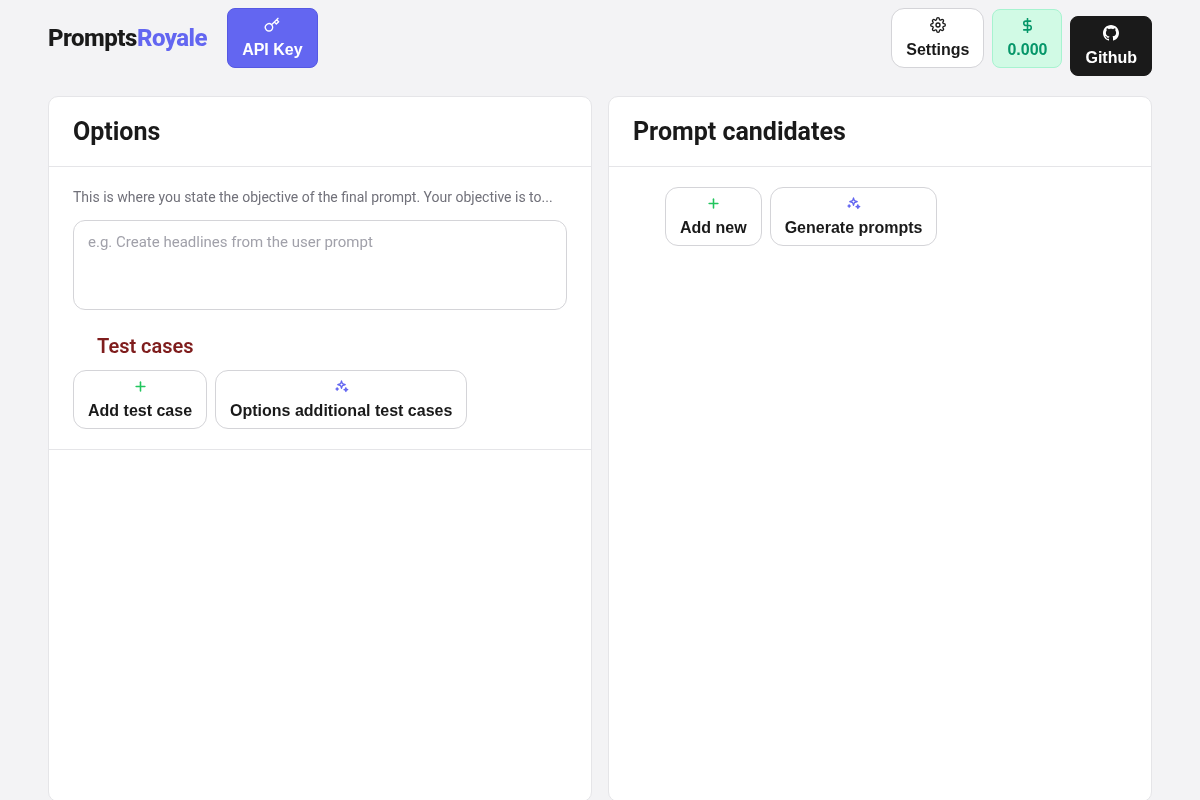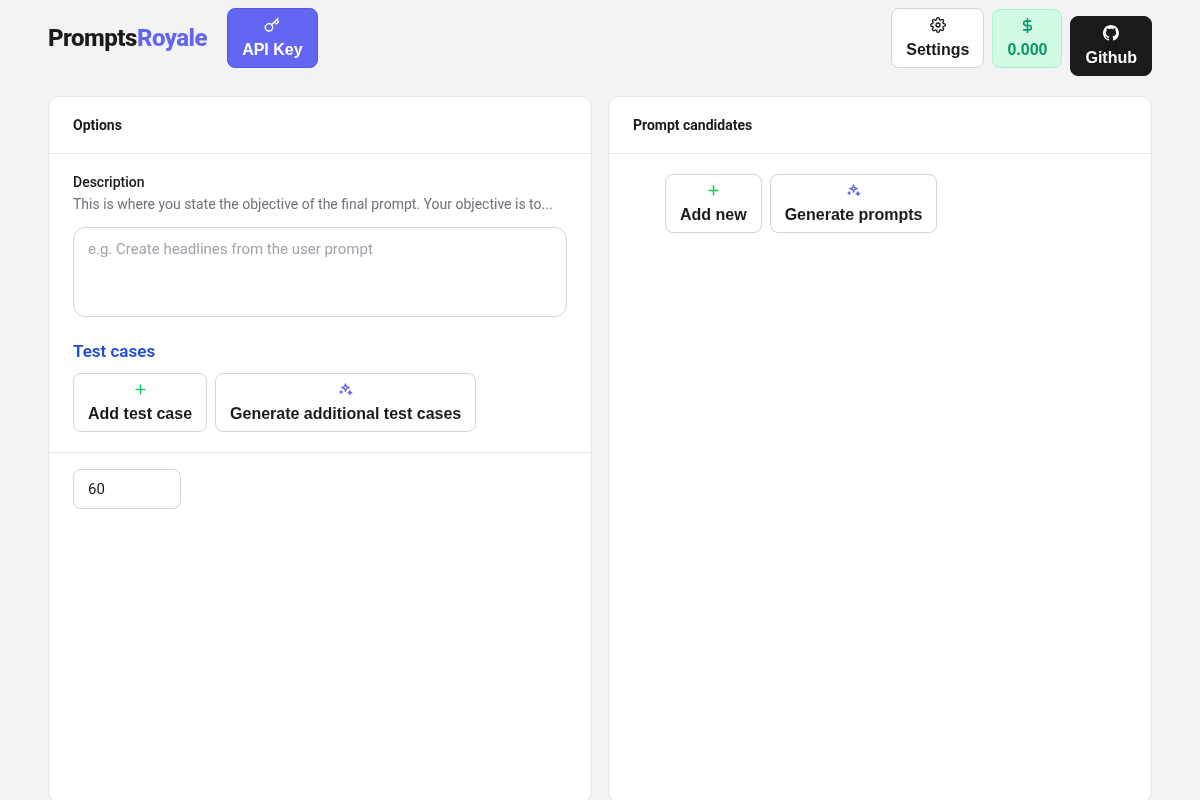--- a/index.html
+++ b/index.html
@@ -54,20 +54,21 @@
     }
     .btn-primary {
       background: #6366f1;
       color: white;
       border-color: #5558e3;
     }
     .btn-white {
       background: white;
       color: #1a1a1a;
       border-color: #d4d4d8;
+      border-radius: 13px;
     }
     .btn-green {
       background: #d1fae5;
       color: #059669;
       border-color: #a7f3d0;
       font-weight: 700;
     }
     .btn-dark {
       background: #1a1a1a;
       color: white;
@@ -89,21 +90,21 @@
       border-radius: 10px;
       flex: 1;
       height: 706px;
       overflow: hidden;
     }
     .panel-header {
       padding: 20px 24px;
       border-bottom: 1px solid #e5e5e8;
     }
     .panel-title {
-      font-size: 14px;
+      font-size: 25px;
       font-weight: 700;
       color: #1a1a1a;
     }
     .panel-body {
       padding: 20px 24px;
     }
     .section-label {
       font-size: 14px;
       color: #1a1a1a;
       font-weight: 500;
@@ -123,25 +124,26 @@
       border-radius: 12px;
       font-size: 15px;
       font-family: inherit;
       resize: none;
       color: #1a1a1a;
     }
     .textarea::placeholder {
       color: #a1a1aa;
     }
     .section-heading {
-      font-size: 17px;
+      font-size: 20px;
       font-weight: 600;
-      color: #1d4ed8;
+      color: #7f1d1d;
       margin-top: 20px;
       margin-bottom: 4px;
+      margin-left: 24px;
     }
     .btn-row {
       display: flex;
       gap: 8px;
       margin-top: 12px;
     }
     .divider-section {
       border-top: 1px solid #e5e5e8;
       padding: 16px 24px;
       display: flex;
@@ -221,21 +223,20 @@
       </button>
     </div>
   </div>
 
   <div class="main">
     <div class="panel">
       <div class="panel-header">
         <div class="panel-title">Options</div>
       </div>
       <div class="panel-body">
-        <div class="section-label">Description</div>
         <div class="section-subtext">This is where you state the objective of the final prompt. Your objective is to...</div>
         <textarea class="textarea" placeholder="e.g. Create headlines from the user prompt" style=""></textarea>
 
         <div class="section-heading">Test cases</div>
         <div class="btn-row">
           <button class="btn btn-white">
             <span class="icon">
               <svg width="15" height="15" viewBox="0 0 24 24" fill="none" stroke="#22c55e" stroke-width="2.5" stroke-linecap="round">
                   <line x1="12" y1="5" x2="12" y2="19"></line>
                   <line x1="5" y1="12" x2="19" y2="12"></line>
@@ -244,26 +245,25 @@
             <span>Add test case</span>
           </button>
           <button class="btn btn-white">
             <span class="icon">
               <svg width="15" height="15" viewBox="0 0 24 24" fill="none" stroke="#6366f1" stroke-width="2" stroke-linecap="round" stroke-linejoin="round">
                   <path d="M12 3l1.5 4.5L18 9l-4.5 1.5L12 15l-1.5-4.5L6 9l4.5-1.5z"></path>
                   <path d="M19 14l.75 2.25L22 17l-2.25.75L19 20l-.75-2.25L16 17l2.25-.75z"></path>
                   <path d="M5 14l.5 1.5L7 16l-1.5.5L5 18l-.5-1.5L3 16l1.5-.5z"></path>
                 </svg>
             </span>
-            <span>Generate additional test cases</span>
+            <span>Options additional test cases</span>
           </button>
         </div>
 
         <div class="divider-section">
-          <input class="input-num" type="text" value="60" style="">
         </div>
       </div>
     </div>
 
     <div class="panel">
       <div class="panel-header">
         <div class="panel-title">Prompt candidates</div>
       </div>
       <div class="panel-body">
         <div class="btn-row" style="margin-top:0;margin-left:32px;">

